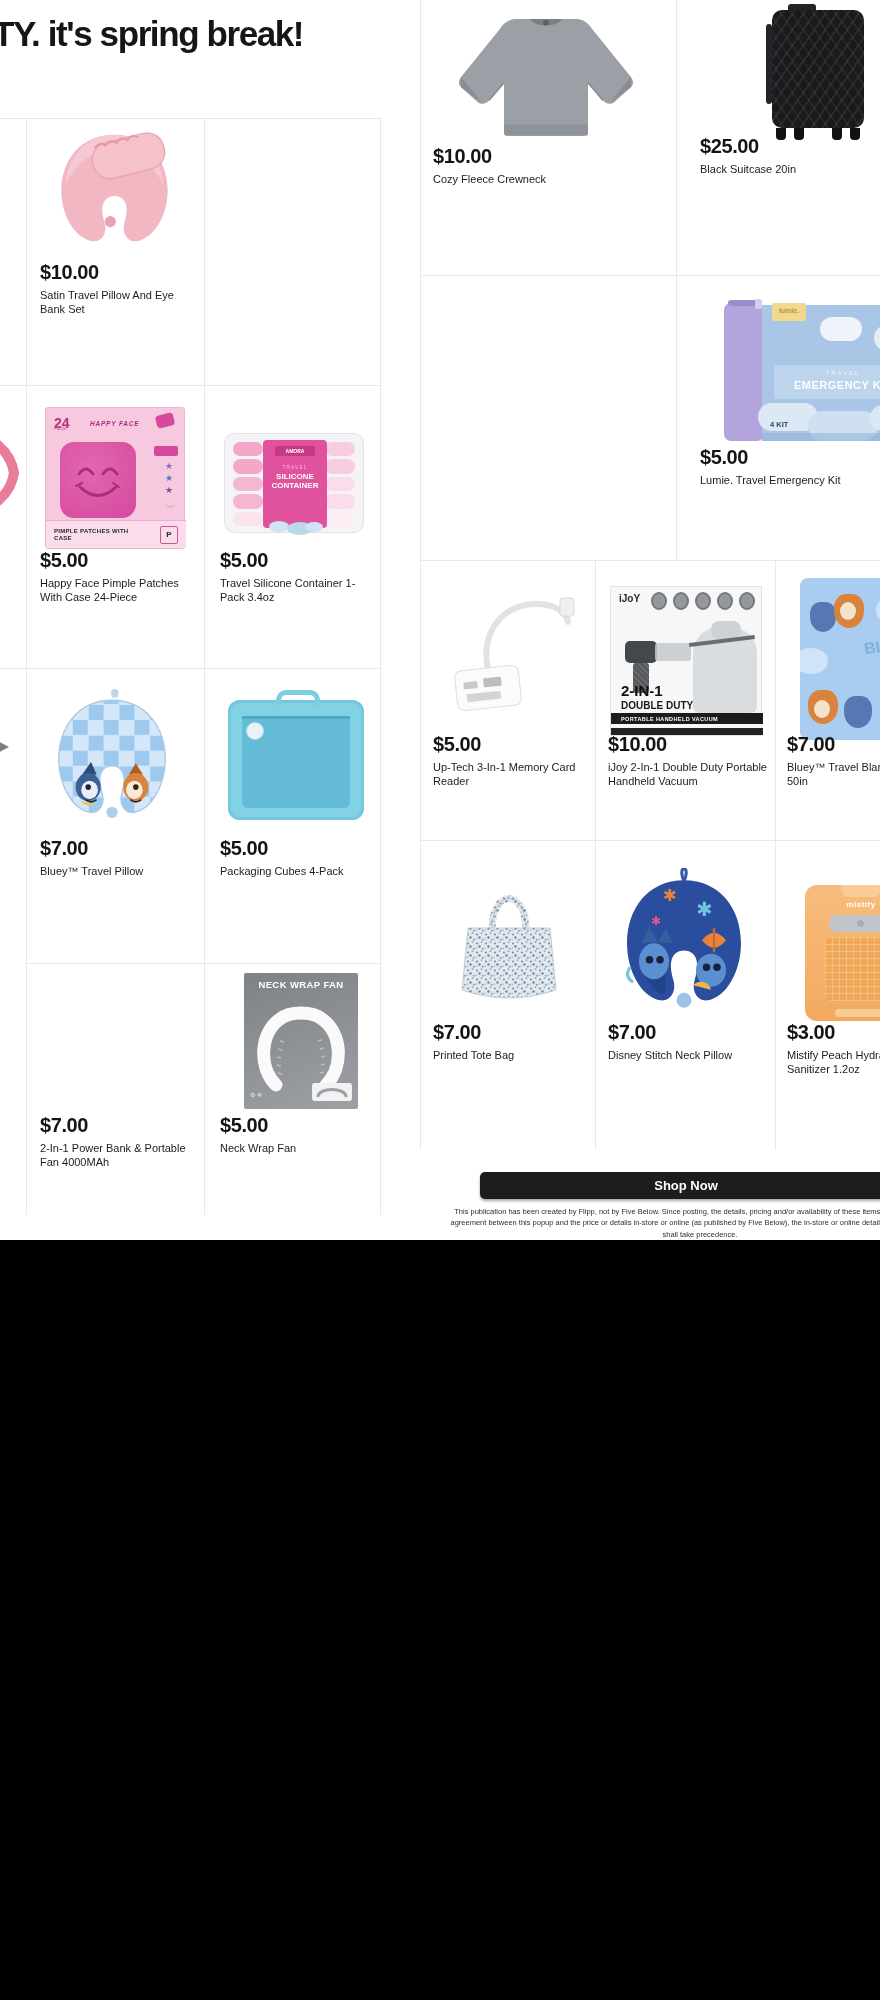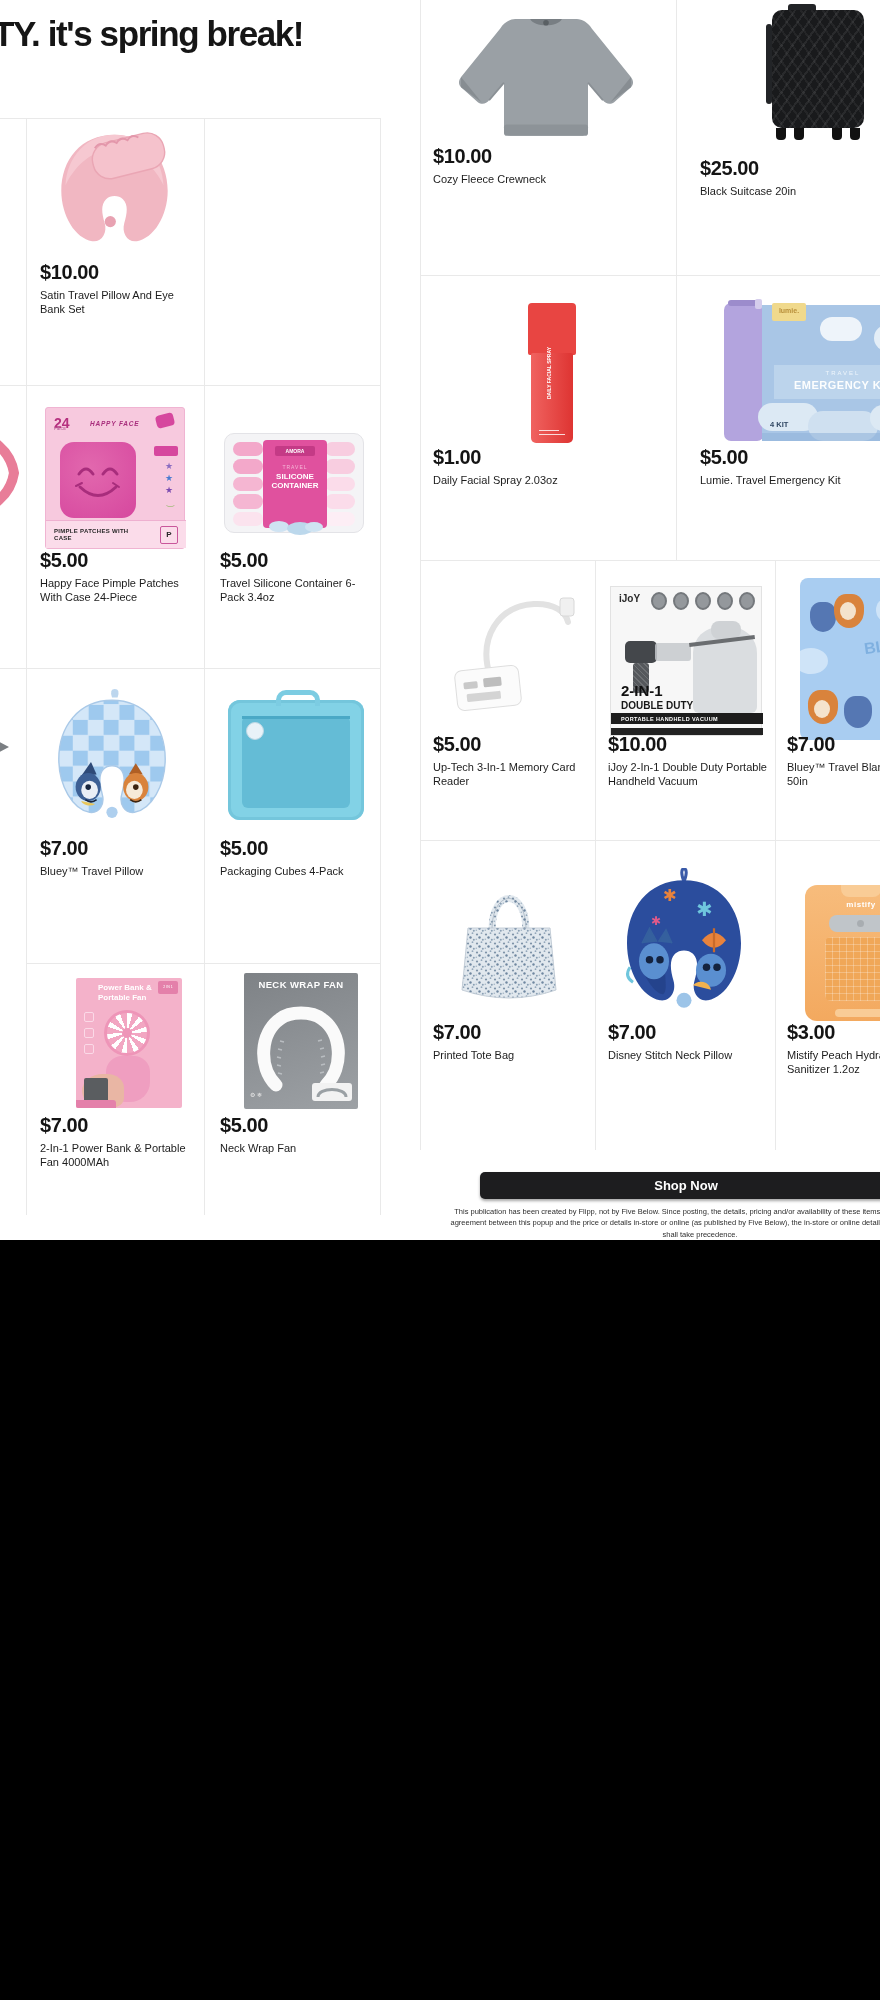--- a/index.html
+++ b/index.html
@@ -121,21 +121,21 @@
         <div style="margin-top:8px;font-size:5px;letter-spacing:1px;color:#f5b8d8">TRAVEL</div>
         <div style="margin-top:2px;font-size:8px;font-weight:800;color:#fff">SILICONE</div>
         <div style="font-size:8px;font-weight:800;color:#fff">CONTAINER</div>
         <div style="position:absolute;left:6px;bottom:-4px;width:20px;height:11px;background:#cfe3f2;border-radius:50%"></div>
         <div style="position:absolute;left:24px;bottom:-7px;width:26px;height:13px;background:#bcd8ec;border-radius:50%"></div>
         <div style="position:absolute;right:4px;bottom:-4px;width:18px;height:10px;background:#cfe3f2;border-radius:50%"></div>
       </div>
     </div>
     <div class="abs" style="left:16px;top:165px;width:150px">
       <div class="price">$5.00</div>
-      <div class="pname">Travel Silicone Container 6-Pack 3.4oz</div>
+      <div class="pname">Travel Silicone Container 1-Pack 3.4oz</div>
     </div>
   </div>
 
   <svg class="abs" style="left:0;top:738px" width="10" height="18" viewBox="0 0 10 18">
     <path d="M-4 2 L9 9 L-4 16 Z" fill="#7b7f83"></path>
   </svg>
 
   <div class="cell" style="left:26px;top:668px;width:178px;height:295px">
     <svg class="img" style="left:16px;top:20px" width="140" height="145" viewBox="0 0 100 102">
       <defs>
@@ -179,35 +179,20 @@
       <div class="box" style="left:14px;top:16px;width:108px;height:3px;background:#4aa9c6"></div>
       <div class="box" style="left:18px;top:22px;width:18px;height:18px;background:#e8f2f8;border-radius:50%;border:1px solid #bcd8e4"></div>
     </div>
     <div class="abs" style="left:16px;top:170px;width:150px">
       <div class="price">$5.00</div>
       <div class="pname">Packaging Cubes 4-Pack</div>
     </div>
   </div>
 
   <div class="cell" style="left:26px;top:963px;width:178px;height:252px">
-    <div class="box" style="left:50px;top:15px;width:106px;height:130px;background:#f4b2ca;border-radius:2px;overflow:hidden">
-      <div class="tiny" style="right:4px;top:3px;width:20px;height:13px;background:#e480aa;border-radius:2px;font-size:3.5px;color:#fff;text-align:center;line-height:13px">2 IN 1</div>
-      <div class="tiny" style="left:22px;top:6px;font-size:8px;font-weight:700;color:#fff">Power Bank &amp;</div>
-      <div class="tiny" style="left:22px;top:16px;font-size:8px;font-weight:700;color:#fff">Portable Fan</div>
-      <div class="box" style="left:8px;top:34px;width:10px;height:10px;border:1px solid #fbd9e7;border-radius:2px"></div>
-      <div class="box" style="left:8px;top:50px;width:10px;height:10px;border:1px solid #fbd9e7;border-radius:2px"></div>
-      <div class="box" style="left:8px;top:66px;width:10px;height:10px;border:1px solid #fbd9e7;border-radius:2px"></div>
-      <div class="box" style="left:28px;top:32px;width:46px;height:46px;border-radius:50%;background:
-           repeating-conic-gradient(#ffffff 0deg 16deg,#f2a6c2 16deg 36deg);border:3px solid #ee95b8"></div>
-      <div class="box" style="left:46px;top:50px;width:10px;height:10px;border-radius:50%;background:#ee95b8"></div>
-      <div class="box" style="left:30px;top:78px;width:44px;height:46px;background:#ef9ec0;border-radius:16px 16px 20px 20px"></div>
-      <div class="box" style="left:6px;top:96px;width:42px;height:34px;background:#e9b6a4;border-radius:50% 40% 30% 50%"></div>
-      <div class="box" style="left:8px;top:100px;width:24px;height:24px;background:#5a5d60;border-radius:2px"></div>
-      <div class="box" style="left:0;bottom:0;width:40px;height:8px;background:#e480aa;border-radius:0 3px 0 0"></div>
-    </div>
     <div class="abs" style="left:14px;top:152px;width:158px">
       <div class="price">$7.00</div>
       <div class="pname">2-In-1 Power Bank &amp; Portable Fan 4000MAh</div>
     </div>
   </div>
 
   <div class="cell" style="left:204px;top:963px;width:176px;height:252px">
     <div class="box" style="left:40px;top:10px;width:114px;height:136px;background:linear-gradient(160deg,#7e8286,#9da1a5);border-radius:2px">
       <div class="tiny" style="left:0;top:7px;width:114px;text-align:center;font-size:9.5px;font-weight:800;letter-spacing:.4px;color:#fff">NECK WRAP FAN</div>
       <svg style="position:absolute;left:10px;top:20px" width="94" height="100" viewBox="0 0 94 100">
@@ -249,40 +234,26 @@
       <div class="box" style="left:112px;top:4px;width:28px;height:10px;background:#222427;border-radius:3px"></div>
       <div class="box" style="left:96px;top:10px;width:92px;height:118px;background:#191a1c;border-radius:10px;
            background-image:repeating-linear-gradient(125deg,rgba(255,255,255,0.07) 0 2px,rgba(0,0,0,0) 2px 9px),
                             repeating-linear-gradient(55deg,rgba(255,255,255,0.05) 0 2px,rgba(0,0,0,0) 2px 9px)"></div>
       <div class="box" style="left:90px;top:24px;width:6px;height:80px;background:#222427;border-radius:3px"></div>
       <div class="box" style="left:100px;top:128px;width:10px;height:12px;background:#111;border-radius:0 0 4px 4px"></div>
       <div class="box" style="left:118px;top:128px;width:10px;height:12px;background:#111;border-radius:0 0 4px 4px"></div>
       <div class="box" style="left:156px;top:128px;width:10px;height:12px;background:#111;border-radius:0 0 4px 4px"></div>
       <div class="box" style="left:174px;top:128px;width:10px;height:12px;background:#111;border-radius:0 0 4px 4px"></div>
     </div>
-    <div class="abs" style="left:24px;top:158px;width:170px">
+    <div class="abs" style="left:24px;top:136px;width:170px">
       <div class="price">$25.00</div>
       <div class="pname">Black Suitcase 20in</div>
     </div>
   </div>
 
-  <div class="cell" style="left:420px;top:275px;width:256px;height:285px">
-    <div>
-      <div class="box" style="left:108px;top:28px;width:48px;height:52px;background:#e84542;border-radius:4px 4px 2px 2px"></div>
-      <div class="box" style="left:111px;top:78px;width:42px;height:90px;background:linear-gradient(90deg,#f06360,#de3432);border-radius:2px 2px 5px 5px">
-        <div class="tiny" style="left:16px;top:46px;font-size:5px;font-weight:700;color:#fff;white-space:nowrap;transform:rotate(-90deg);transform-origin:0 0">DAILY FACIAL SPRAY</div>
-        <div class="box" style="left:8px;bottom:8px;width:26px;height:1.5px;background:rgba(255,255,255,.8)"></div>
-        <div class="box" style="left:8px;bottom:12px;width:20px;height:1.5px;background:rgba(255,255,255,.8)"></div>
-      </div>
-    </div>
-    <div class="abs" style="left:13px;top:172px;width:220px">
-      <div class="price">$1.00</div>
-      <div class="pname">Daily Facial Spray 2.03oz</div>
-    </div>
-  </div>
 
   <div class="cell" style="left:676px;top:275px;width:300px;height:285px">
     <div>
       <div class="box" style="left:48px;top:28px;width:40px;height:138px;background:#b3a4de;border-radius:7px">
         <div class="box" style="left:4px;top:-3px;width:30px;height:6px;background:#9c8ccc;border-radius:3px"></div>
         <div class="box" style="right:2px;top:-4px;width:7px;height:10px;background:#d5cdec;border-radius:2px"></div>
       </div>
       <div class="box" style="left:86px;top:30px;width:150px;height:136px;background:#a9c6e6">
         <div class="box" style="left:10px;top:-2px;width:34px;height:18px;background:#f0d98c;border-radius:2px;text-align:center">
           <span class="tiny" style="left:0;top:4px;width:34px;font-size:7px;font-weight:700;color:#b88f3a">lumie.</span>

